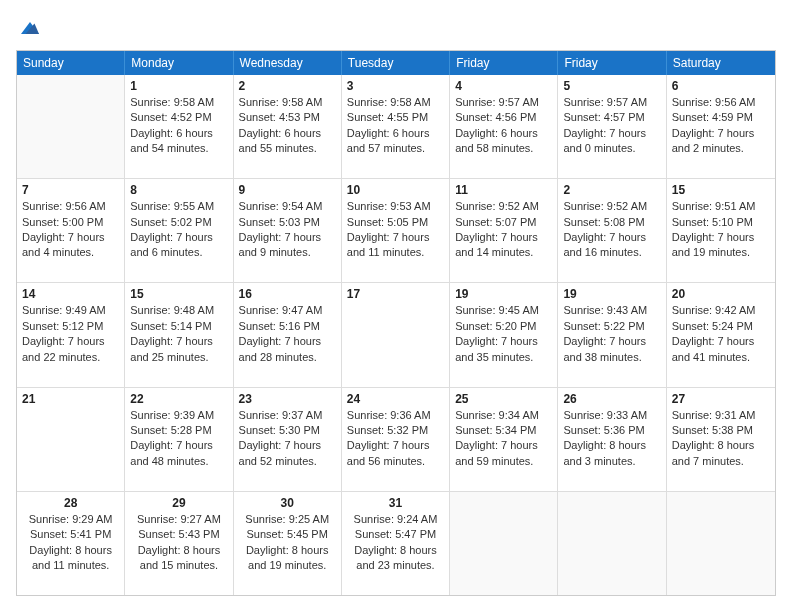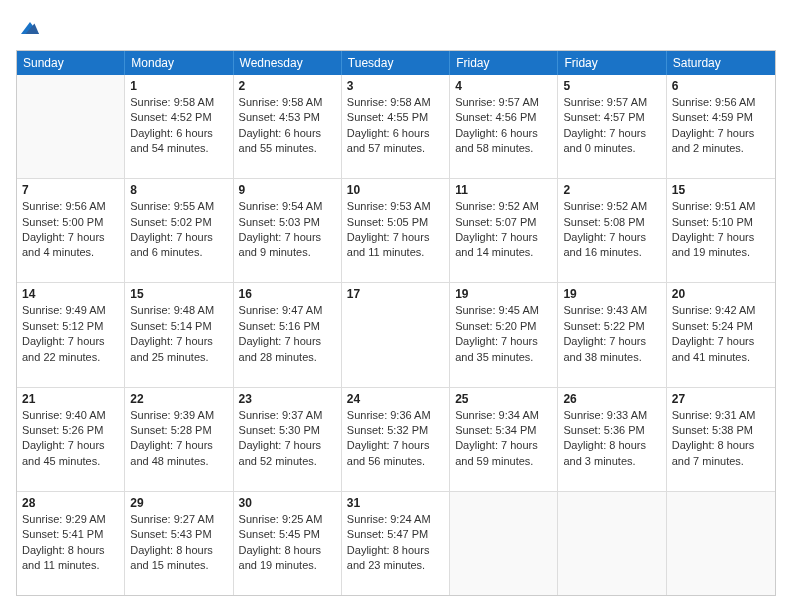--- a/index.html
+++ b/index.html
@@ -69,21 +69,21 @@
       flex: 1;
       display: flex;
       flex-direction: column;
     }
     .cal-row {
       display: grid;
       grid-template-columns: repeat(7, 1fr);
       flex: 1;
       border-bottom: 1px solid #ddd;
     }
-    .cal-row:last-child { border-bottom: none; }
+    .cal-row:last-child { border-bottom: none; text-align: center; }
     .cal-cell {
       border-right: 1px solid #ddd;
       padding: 4px 5px;
       font-size: 9.5px;
       color: #333;
       vertical-align: top;
       background: #fff;
     }
     .cal-cell:last-child { border-right: none; }
     .cal-cell.empty { background: #f9f9f9; }
@@ -213,21 +213,20 @@
             <div class="info">Sunrise: 9:43 AM<br>Sunset: 5:22 PM<br>Daylight: 7 hours and 38 minutes.</div>
           </div>
           <div class="cal-cell">
             <span class="day-num">20</span>
             <div class="info">Sunrise: 9:42 AM<br>Sunset: 5:24 PM<br>Daylight: 7 hours and 41 minutes.</div>
           </div>
         </div>
         <div class="cal-row">
           <div class="cal-cell">
             <span class="day-num">21</span>
-            <div class="info">Sunrise: 9:40 AM<br>Sunset: 5:26 PM<br>Daylight: 7 hours and 45 minutes.</div>
           </div>
           <div class="cal-cell">
             <span class="day-num">22</span>
             <div class="info">Sunrise: 9:39 AM<br>Sunset: 5:28 PM<br>Daylight: 7 hours and 48 minutes.</div>
           </div>
           <div class="cal-cell">
             <span class="day-num">23</span>
             <div class="info">Sunrise: 9:37 AM<br>Sunset: 5:30 PM<br>Daylight: 7 hours and 52 minutes.</div>
           </div>
           <div class="cal-cell">

